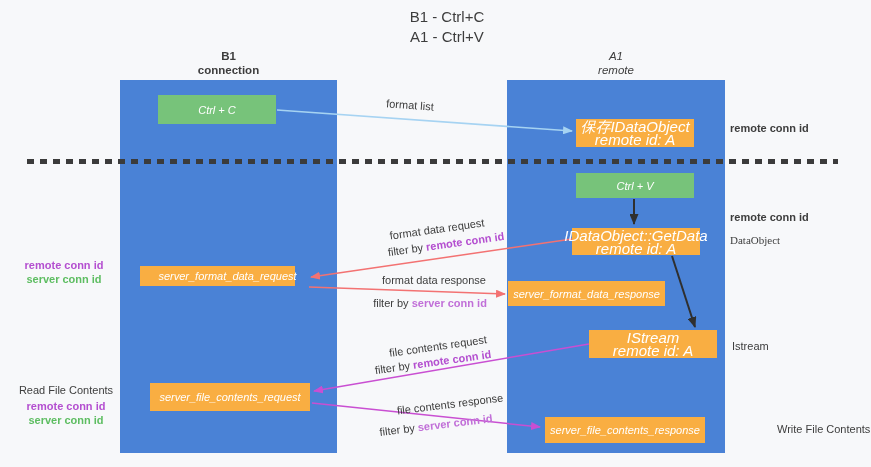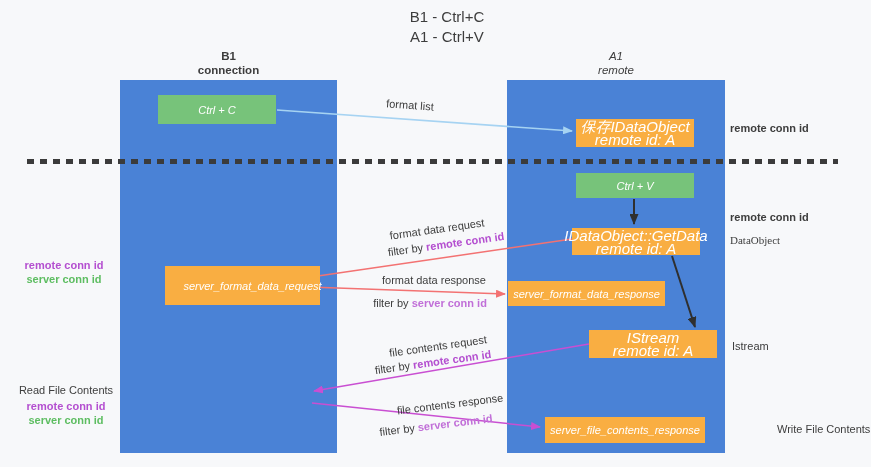--- a/index.html
+++ b/index.html
@@ -98,29 +98,30 @@
     <div>remote id: A</div>
   </div>
 
   <div class="node green" style="left:576px;top:173px;width:118px;height:25px;">Ctrl + V</div>
 
   <div class="node orange two" style="left:572px;top:228px;width:128px;height:27px;">
     <div>IDataObject::GetData</div>
     <div>remote id: A</div>
   </div>
 
-  <div class="node orange" style="left:165px;top:266px;width:155px;height:39px;padding-left:20px;">server_format_data_request</div>
+  <div class="node orange" style="left:140px;top:266px;width:155px;height:20px;padding-left:20px;">server_format_data_request</div>
 
   <div class="node orange" style="left:508px;top:281px;width:157px;height:25px;">server_format_data_response</div>
 
   <div class="node orange two" style="left:589px;top:330px;width:128px;height:28px;">
     <div>IStream</div>
     <div>remote id: A</div>
   </div>
 
+  <div class="node orange" style="left:150px;top:383px;width:160px;height:28px;">server_file_contents_request</div>
 
   <div class="node orange" style="left:545px;top:417px;width:160px;height:26px;">server_file_contents_response</div>
 
   <div class="alabel" style="left:410px;top:105px;--r:4deg;">format list</div>
 
   <div class="alabel" style="left:437px;top:229px;--r:-8deg;">format data request</div>
   <div class="alabel" style="left:446px;top:244px;--r:-8deg;">
     <span>filter by</span>
     <span class="purple">remote conn id</span>
   </div>

